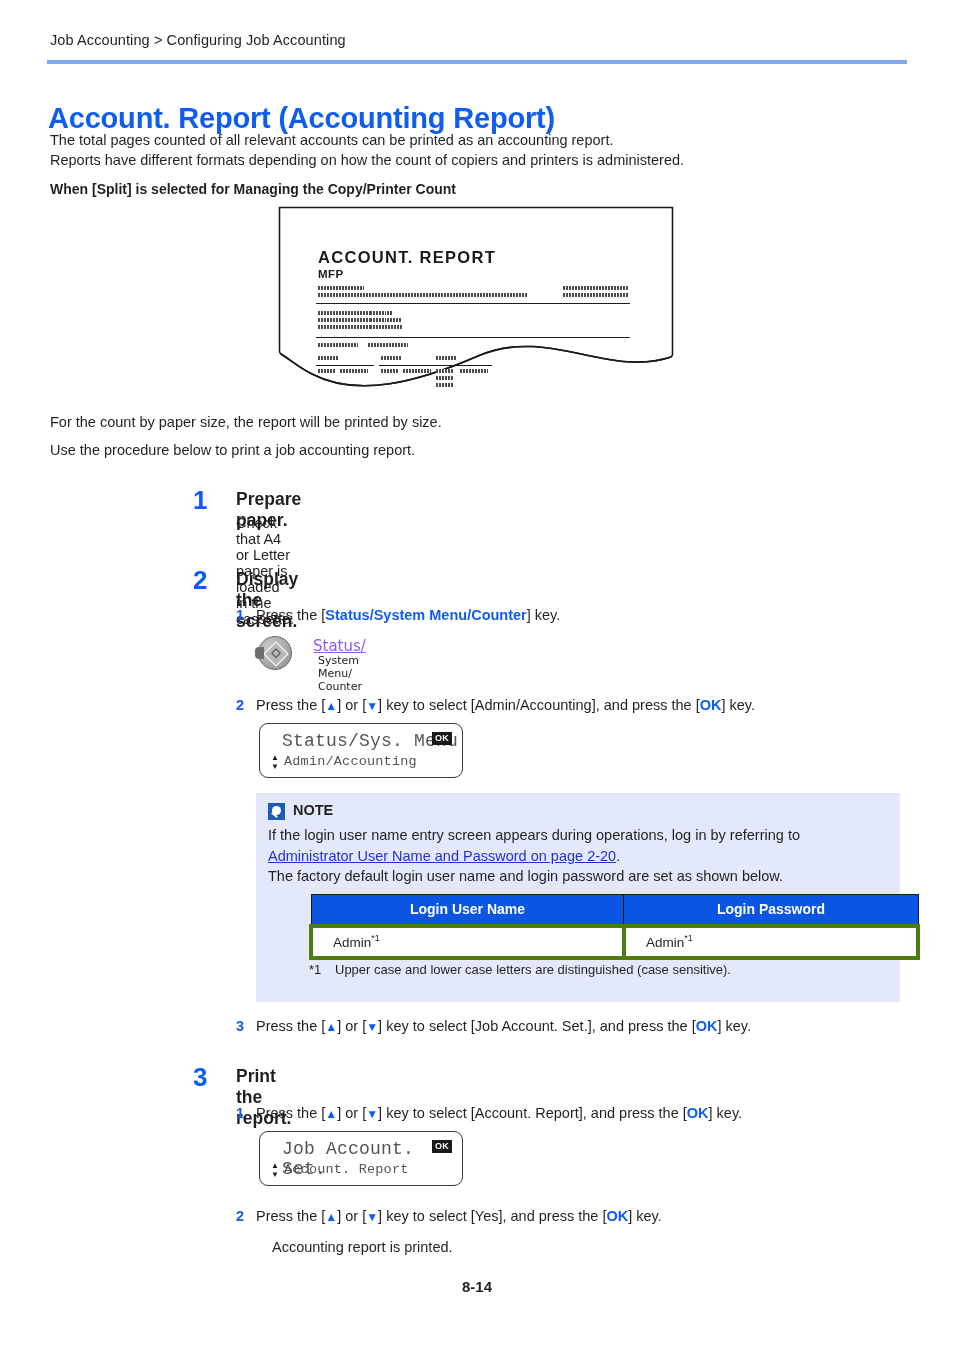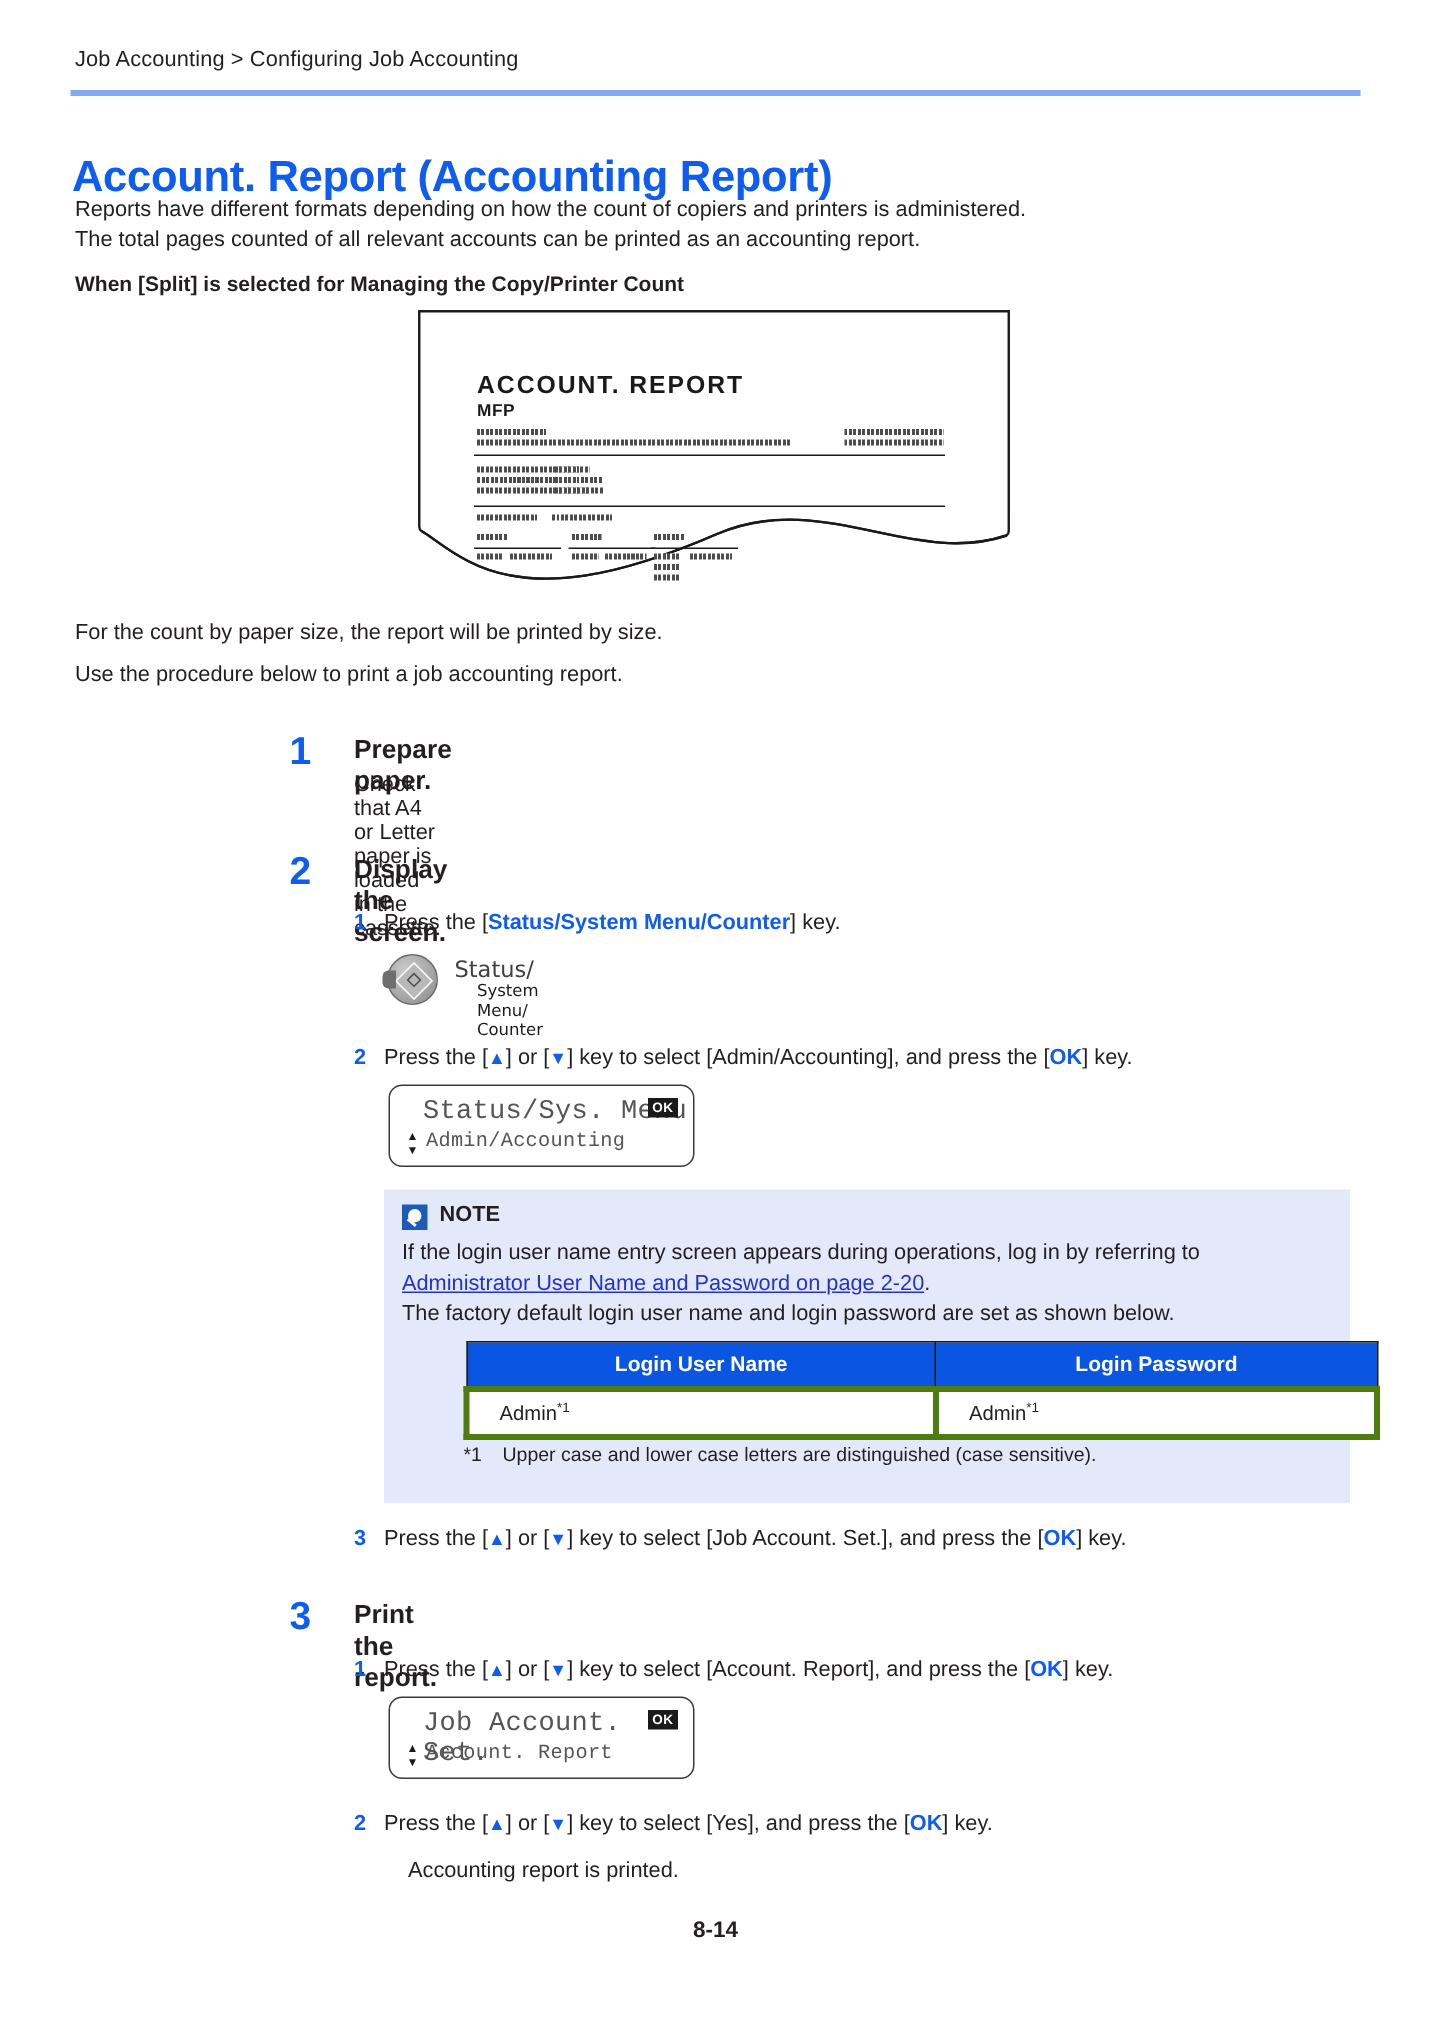--- a/index.html
+++ b/index.html
@@ -152,23 +152,24 @@
     border: 1.6px solid #ffffff;
     background: #b8b8b8;
     transform: rotate(45deg);
   }
   .key-diamond-in {
     position: absolute; left: 4px; top: 4px;
     width: 7px; height: 7px;
     border: 1.4px solid #4c4c4c;
   }
   .key-label-1 {
-    position: absolute; left: 45px; top: 1px;
-    font-size: 15px; color: #404040;
+    position: absolute; left: 55px; top: 1px;
+    font-size: 15px; color: #8b5cf6;
     font-family: "DejaVu Sans", sans-serif;
+    text-decoration: underline;
   }
   .key-label-2 {
     position: absolute; left: 60px; top: 18px;
     font-size: 11px; color: #1a1a1a; line-height: 13px;
     font-family: "DejaVu Sans", sans-serif;
   }
 
   
   .lcd {
     position: absolute;
@@ -278,22 +279,22 @@
 <body>
 
 <div class="page">
 
   <div class="breadcrumb">Job Accounting &gt; Configuring Job Accounting</div>
   <div class="header-rule"></div>
 
   <h1 class="page-title">Account. Report (Accounting Report)</h1>
 
   <div class="intro">
+    <div>The total pages counted of all relevant accounts can be printed as an accounting report.</div>
     <div>Reports have different formats depending on how the count of copiers and printers is administered.</div>
-    <div>The total pages counted of all relevant accounts can be printed as an accounting report.</div>
   </div>
   <div class="subhead">When [Split] is selected for Managing the Copy/Printer Count</div>
 
   <div class="report-fig">
     <svg width="396" height="182" viewBox="0 0 396 182">
       <path d="M1.5 1.5 H394.5 V148 Q394.5 150 393 151 L393 151
                C330 172 270 120 200 150
                C140 176 80 192 34 168
                C20 161 10 152 3 148
                Q1.5 147 1.5 145 Z" fill="#ffffff" stroke="#1a1a1a" stroke-width="1.6"></path>

